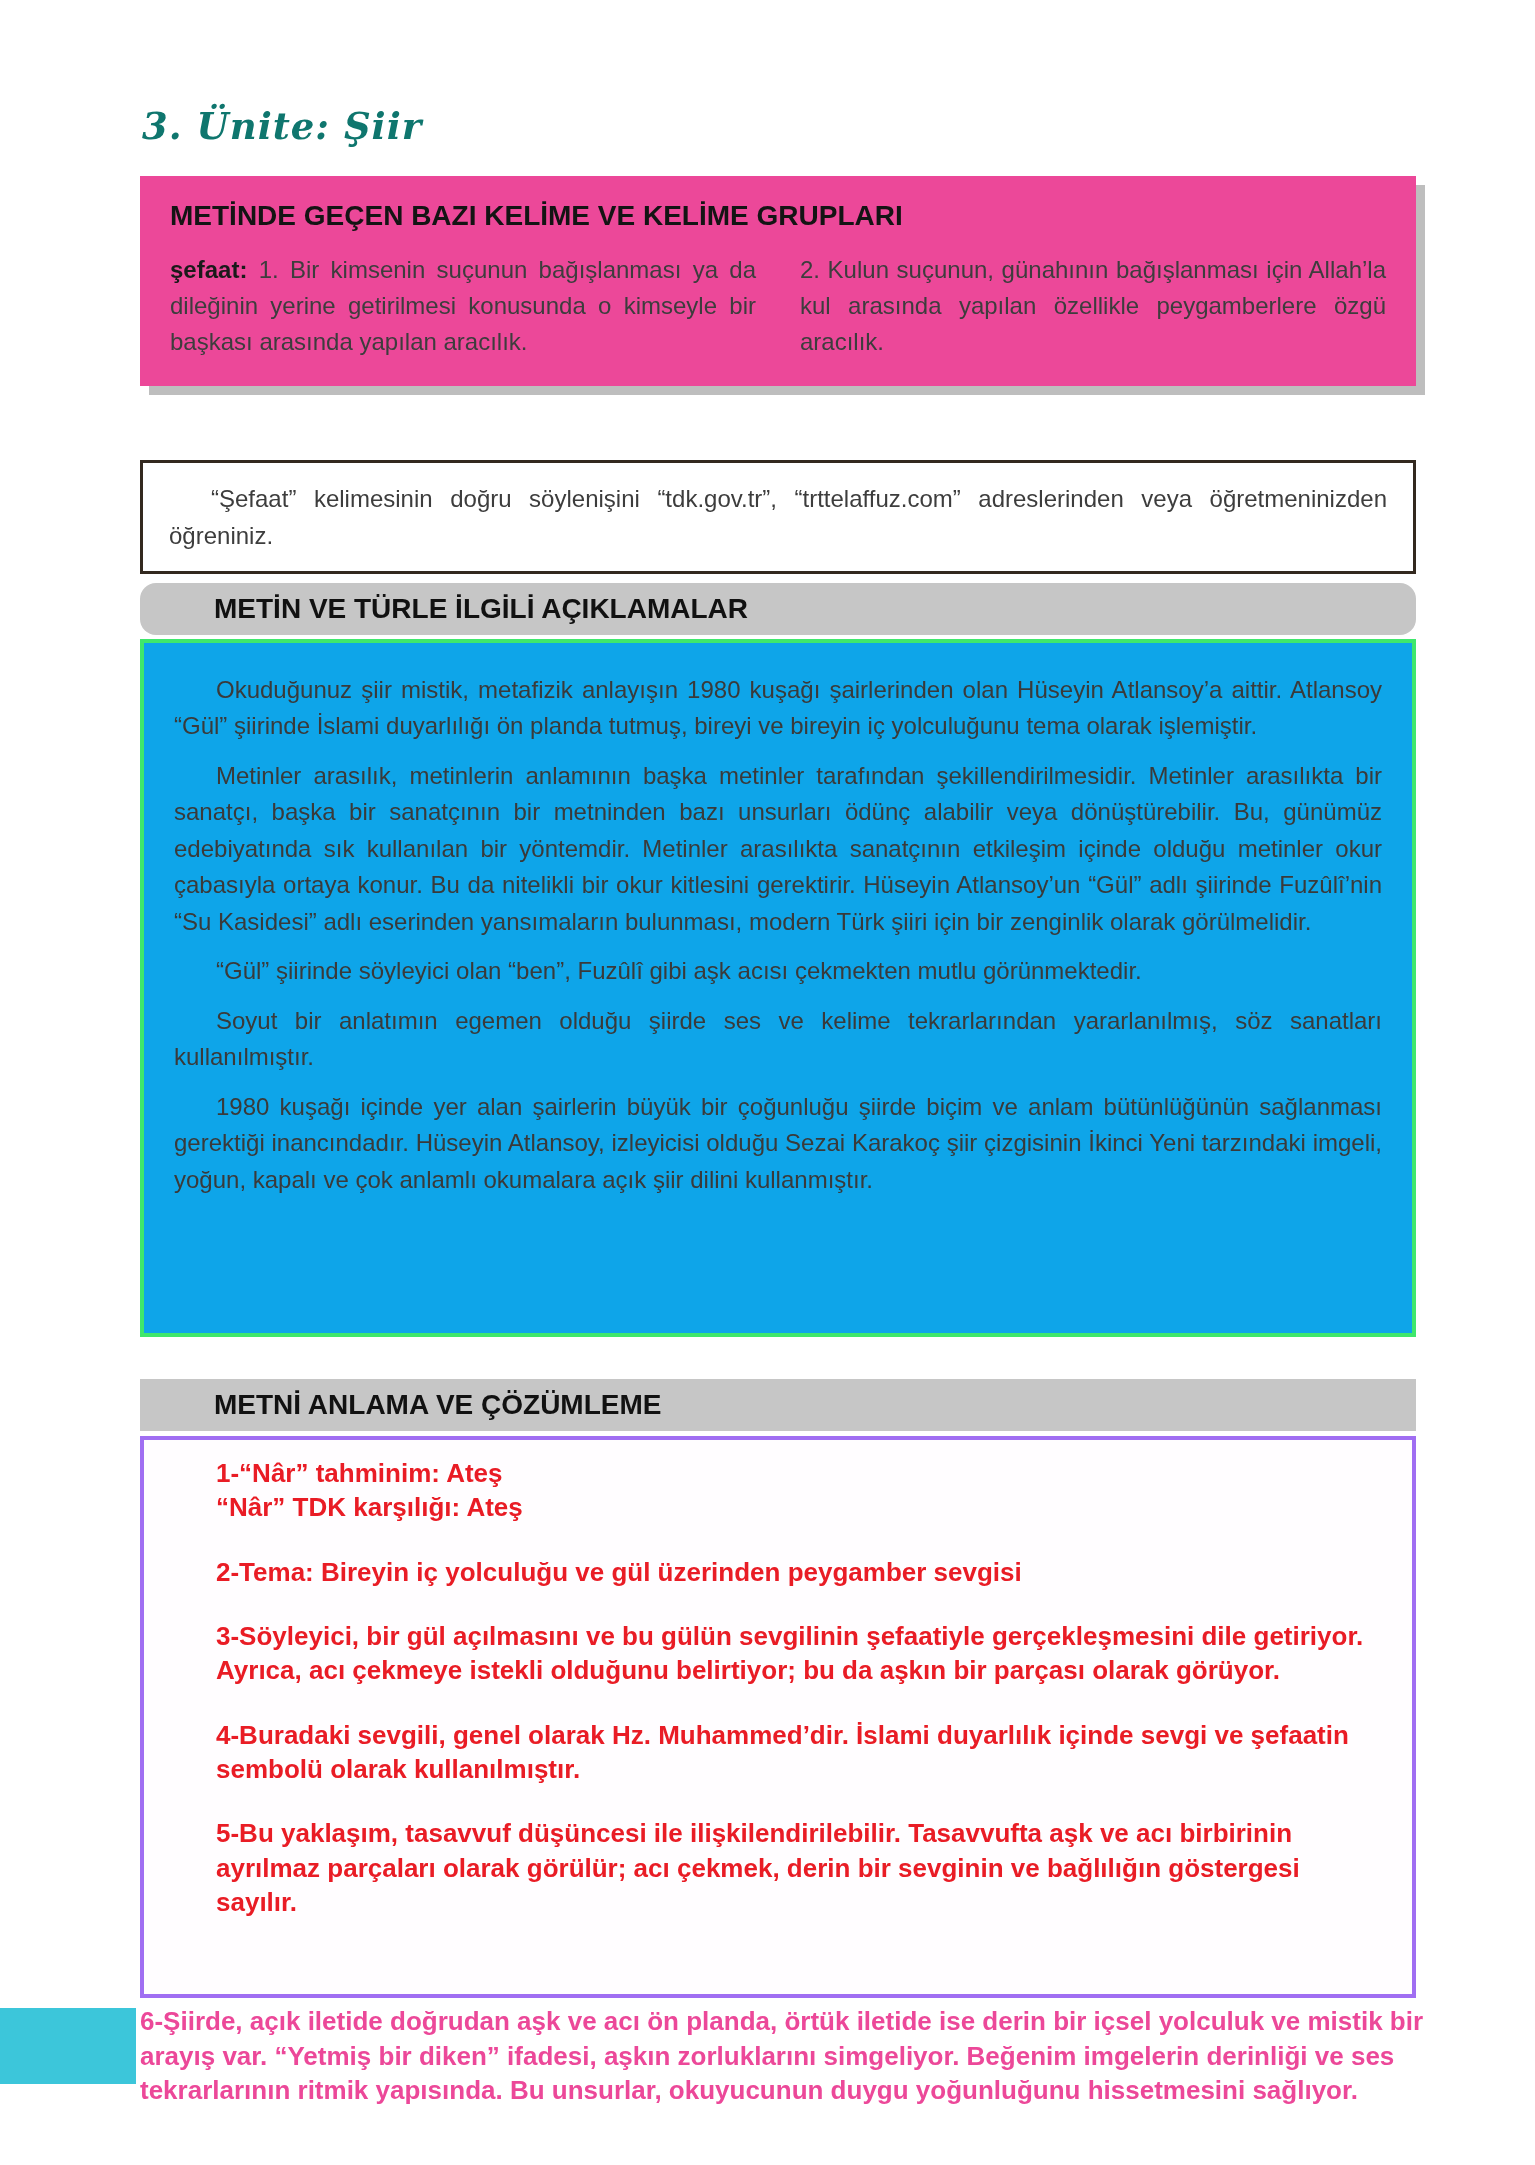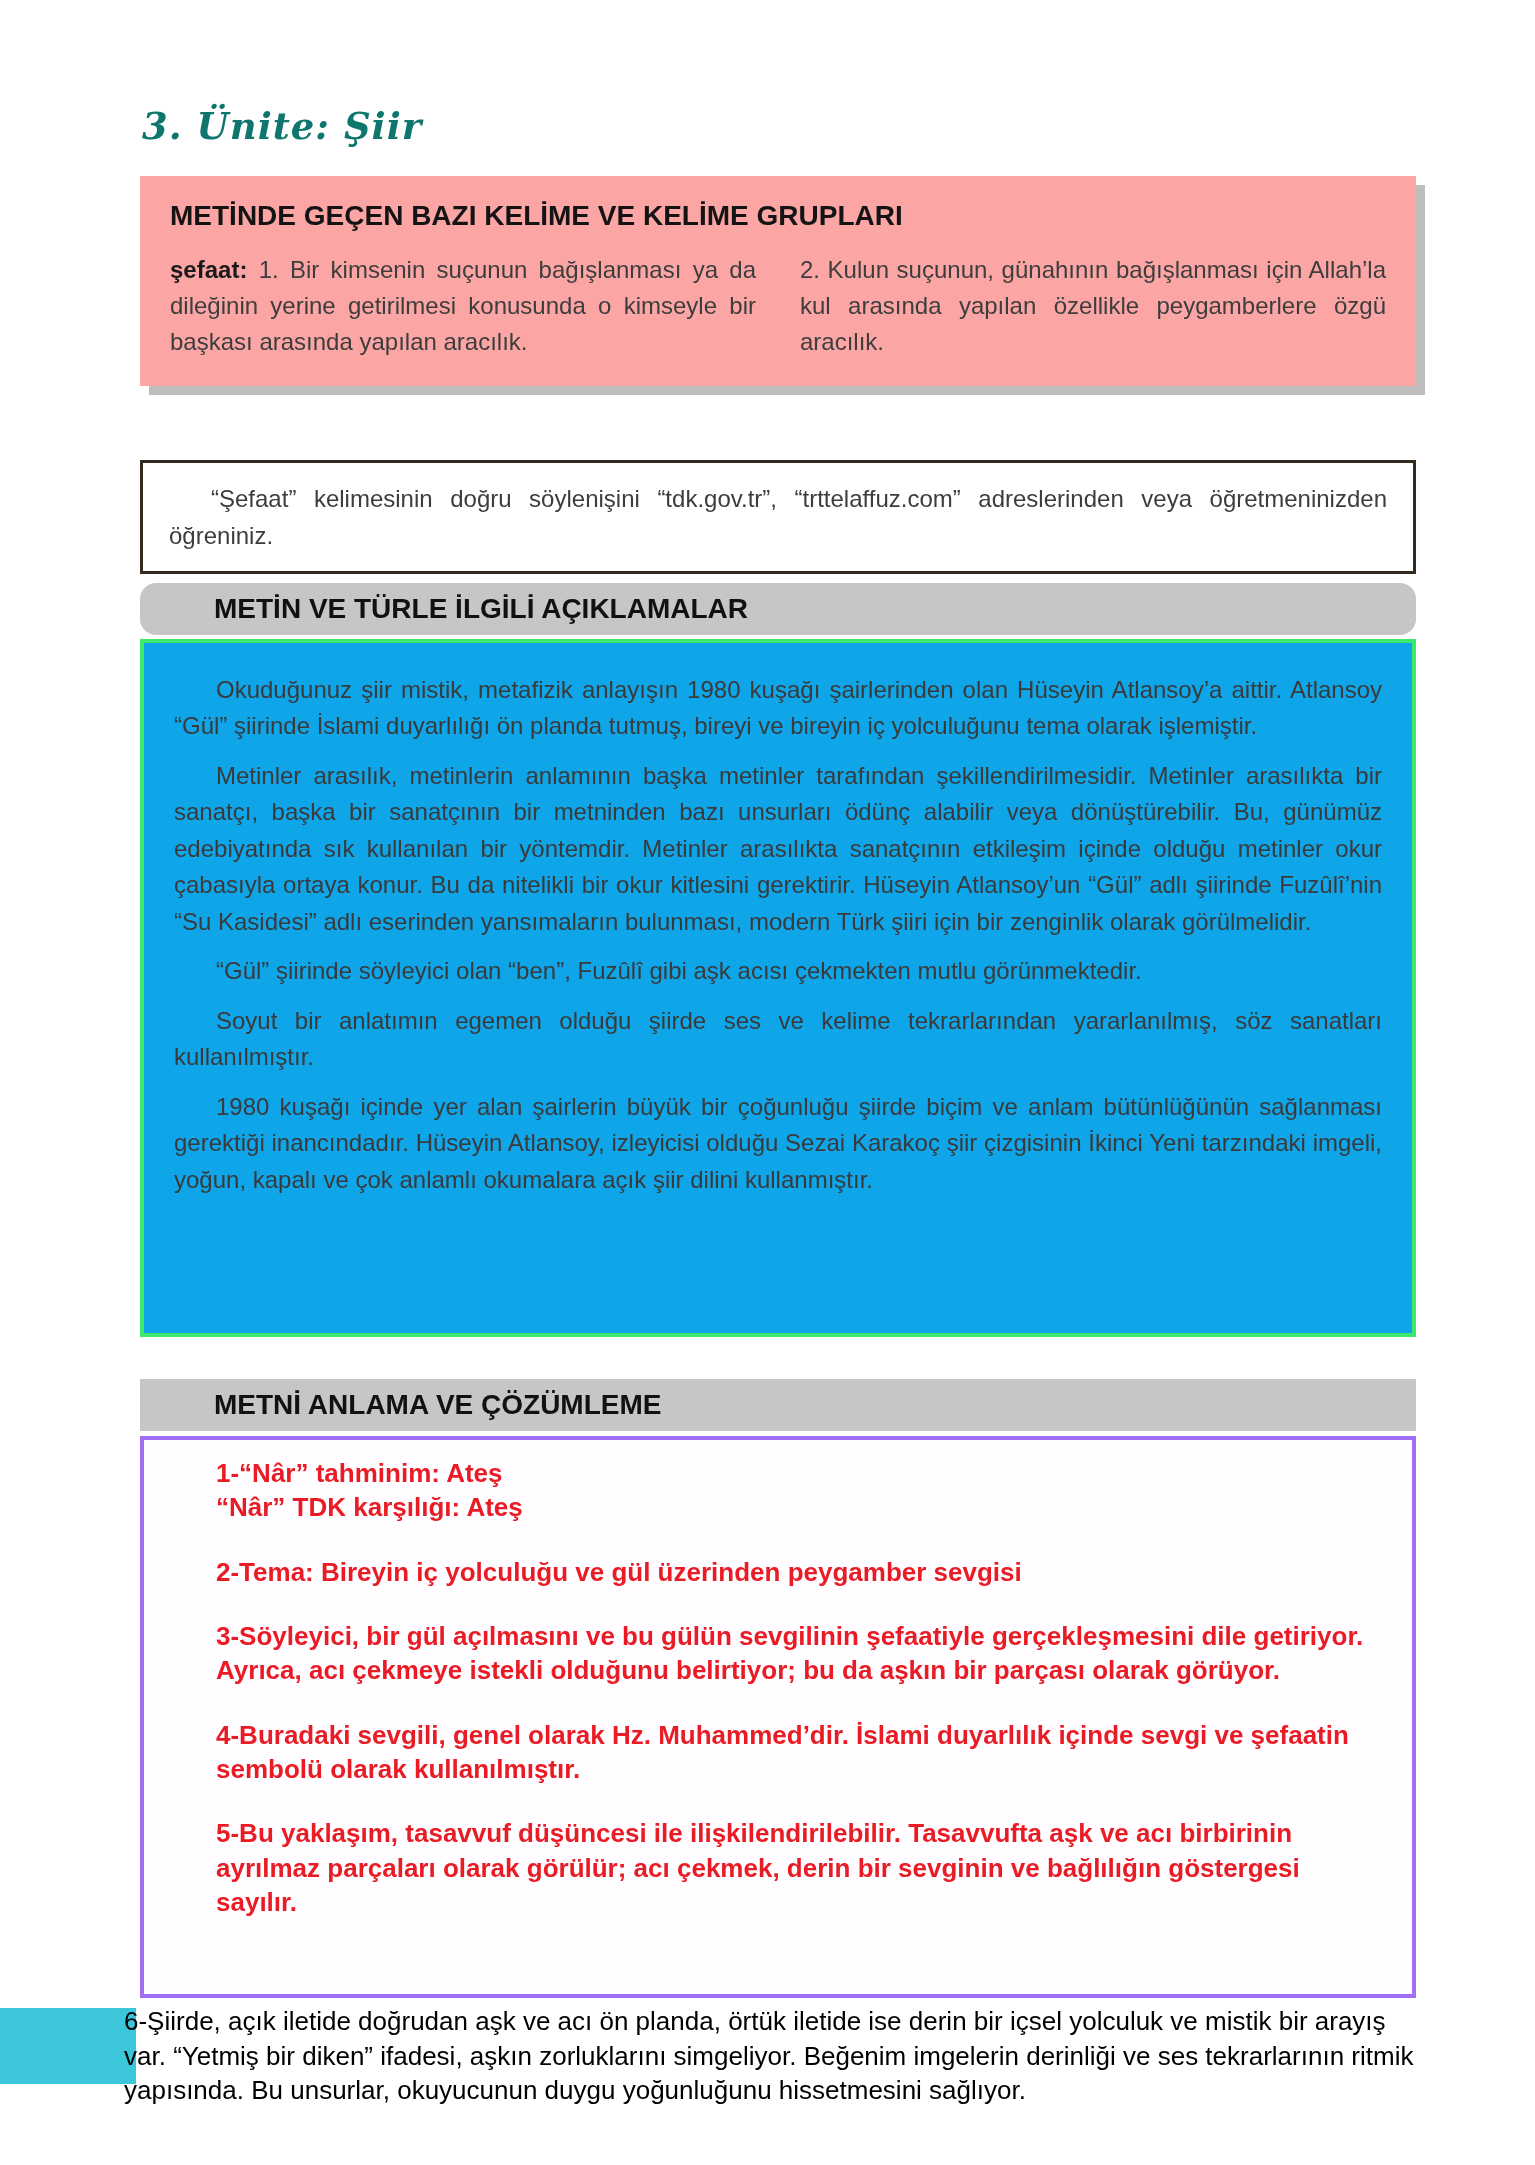--- a/index.html
+++ b/index.html
@@ -15,21 +15,21 @@
   .unit-label {
     position:absolute; left:142px; top:104px;
     font-family:"DejaVu Serif","Liberation Serif",serif;
     font-style:italic; font-weight:bold;
     font-size:37px; letter-spacing:1px;
     color:#0f766e;
   }
 
   .vocab-box {
     position:absolute; left:140px; top:176px; width:1276px;
-    background:#fca5a5;
+    background:#ec4899;
     padding:24px 30px 26px;
     box-shadow:9px 9px 0 rgba(110,110,110,.45);
   }
   .vocab-title { font-size:28px; font-weight:bold; color:#141414; margin-bottom:20px; }
   .vocab-cols { display:flex; gap:44px; }
   .vocab-col { flex:1; font-size:24px; line-height:1.5; text-align:justify; color:#3d3d3d; }
   .vocab-term { font-weight:bold; color:#1a1a1a; }
 
   .note-box {
     position:absolute; left:140px; top:460px; width:1276px;
@@ -65,22 +65,22 @@
   }
   .answer {
     font-size:26px; font-weight:bold; color:#e91c25;
     line-height:1.32; white-space:pre-line;
     margin-bottom:30px;
     margin-left:44px;
   }
   .answer:last-child { margin-bottom:0; }
 
   .answer-overflow {
-    position:absolute; left:124px; top:2004px; width:1292px; z-index:2;
-    font-size:26px; font-weight:normal; color:#000000; line-height:1.33;
+    position:absolute; left:140px; top:2004px; width:1292px; z-index:2;
+    font-size:26px; font-weight:bold; color:#ec4899; line-height:1.33;
   }
 
   .page-tab {
     position:absolute; left:0; top:2008px; width:136px; height:76px;
     background:#3cc6da; z-index:1;
   }
 </style>
 </head>
 <body>
 

